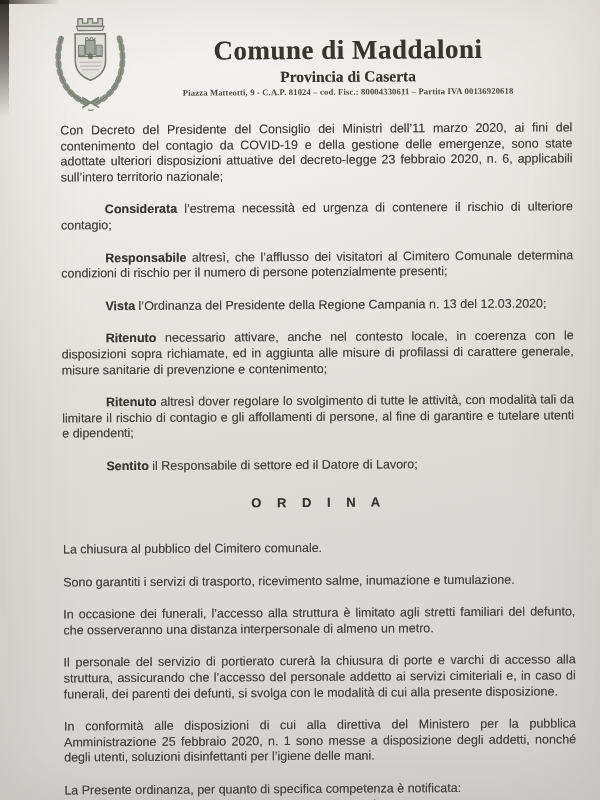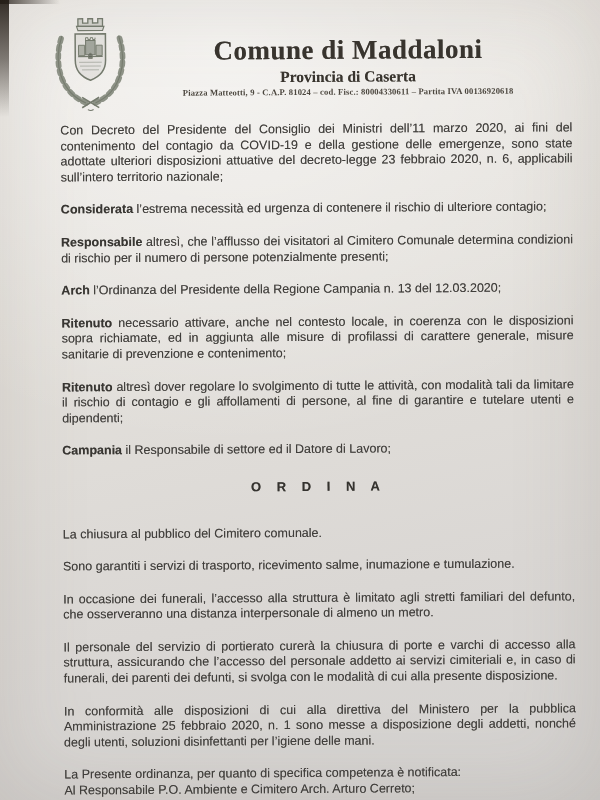--- a/index.html
+++ b/index.html
@@ -53,21 +53,21 @@
     font-size:8.6px;line-height:11px;font-weight:bold;color:#4c473f;
     margin-top:2px;letter-spacing:0.15px;
   }
   
   .body-text{
     position:absolute;left:62px;right:26px;top:122px;
     font-size:12.5px;line-height:15.6px;color:#403e3b;
     text-shadow:0 0 0.5px rgba(64,62,59,0.55);
   }
   .body-text p{margin:0 0 17px;text-align:justify;}
-  .body-text p b{font-weight:bold;color:#383632;}
+  .body-text p b{font-weight:bold;color:#383632;margin-left:44px;}
   .ordina{
     text-align:center;font-weight:bold;font-size:13px;letter-spacing:6px;
     color:#35332f;margin:21px 0 31px;
   }
   .notify{text-align:left !important;}
   
   .crest svg{width:100%;height:100%;}
 </style>
 </head>
 <body>
@@ -111,27 +111,27 @@
     </div>
 
     <div class="body-text">
 
       <p><span>Con Decreto del Presidente del Consiglio dei Ministri dell’11 marzo 2020, ai fini del contenimento del contagio da COVID-19 e della gestione delle emergenze, sono state adottate ulteriori disposizioni attuative del decreto-legge 23 febbraio 2020, n. 6, applicabili sull’intero territorio nazionale;</span></p>
 
       <p><b>Considerata</b><span> l’estrema necessità ed urgenza di contenere il rischio di ulteriore contagio;</span></p>
 
       <p><b>Responsabile</b><span> altresì, che l’afflusso dei visitatori al Cimitero Comunale determina condizioni di rischio per il numero di persone potenzialmente presenti;</span></p>
 
-      <p><b>Arch</b><span> l’Ordinanza del Presidente della Regione Campania n. 13 del 12.03.2020;</span></p>
+      <p><b>Vista</b><span> l’Ordinanza del Presidente della Regione Campania n. 13 del 12.03.2020;</span></p>
 
       <p><b>Ritenuto</b><span> necessario attivare, anche nel contesto locale, in coerenza con le disposizioni sopra richiamate, ed in aggiunta alle misure di profilassi di carattere generale, misure sanitarie di prevenzione e contenimento;</span></p>
 
       <p><b>Ritenuto</b><span> altresì dover regolare lo svolgimento di tutte le attività, con modalità tali da limitare il rischio di contagio e gli affollamenti di persone, al fine di garantire e tutelare utenti e dipendenti;</span></p>
 
-      <p><b>Campania</b><span> il Responsabile di settore ed il Datore di Lavoro;</span></p>
+      <p><b>Sentito</b><span> il Responsabile di settore ed il Datore di Lavoro;</span></p>
 
       <div class="ordina">O R D I N A</div>
 
       <p><span>La chiusura al pubblico del Cimitero comunale.</span></p>
 
       <p><span>Sono garantiti i servizi di trasporto, ricevimento salme, inumazione e tumulazione.</span></p>
 
       <p><span>In occasione dei funerali, l’accesso alla struttura è limitato agli stretti familiari del defunto, che osserveranno una distanza interpersonale di almeno un metro.</span></p>
 
       <p><span>Il personale del servizio di portierato curerà la chiusura di porte e varchi di accesso alla struttura, assicurando che l’accesso del personale addetto ai servizi cimiteriali e, in caso di funerali, dei parenti dei defunti, si svolga con le modalità di cui alla presente disposizione.</span></p>

